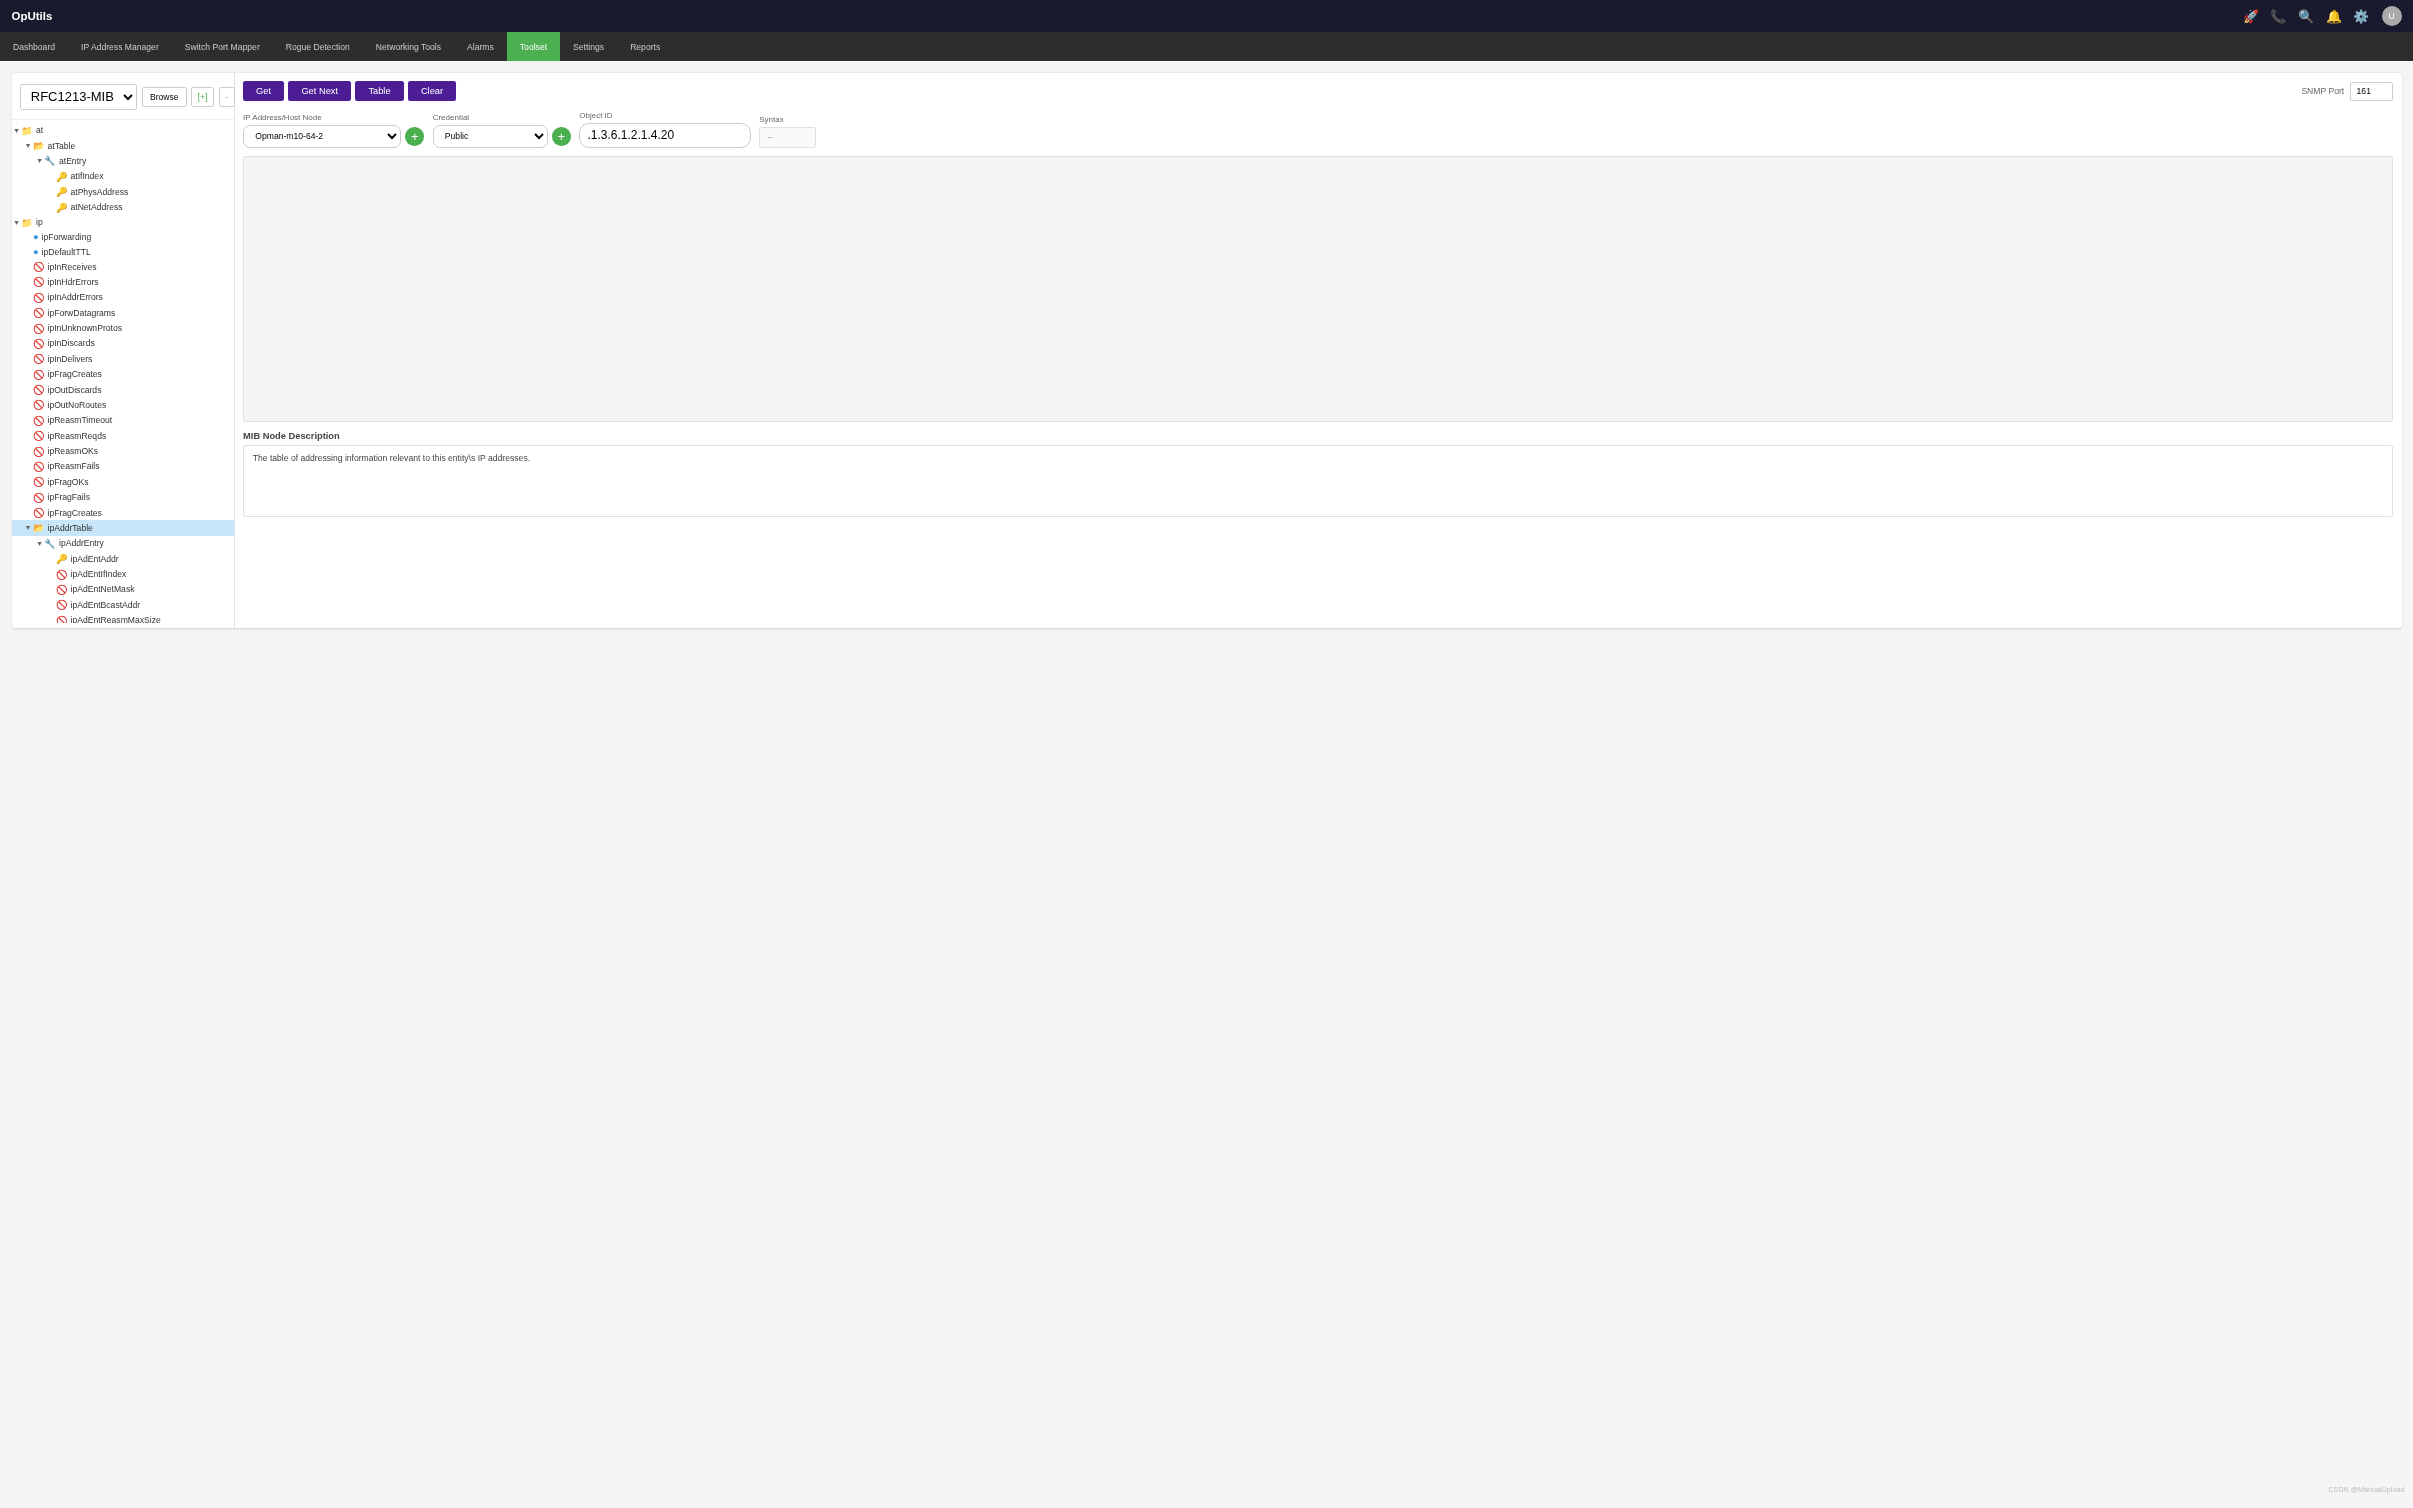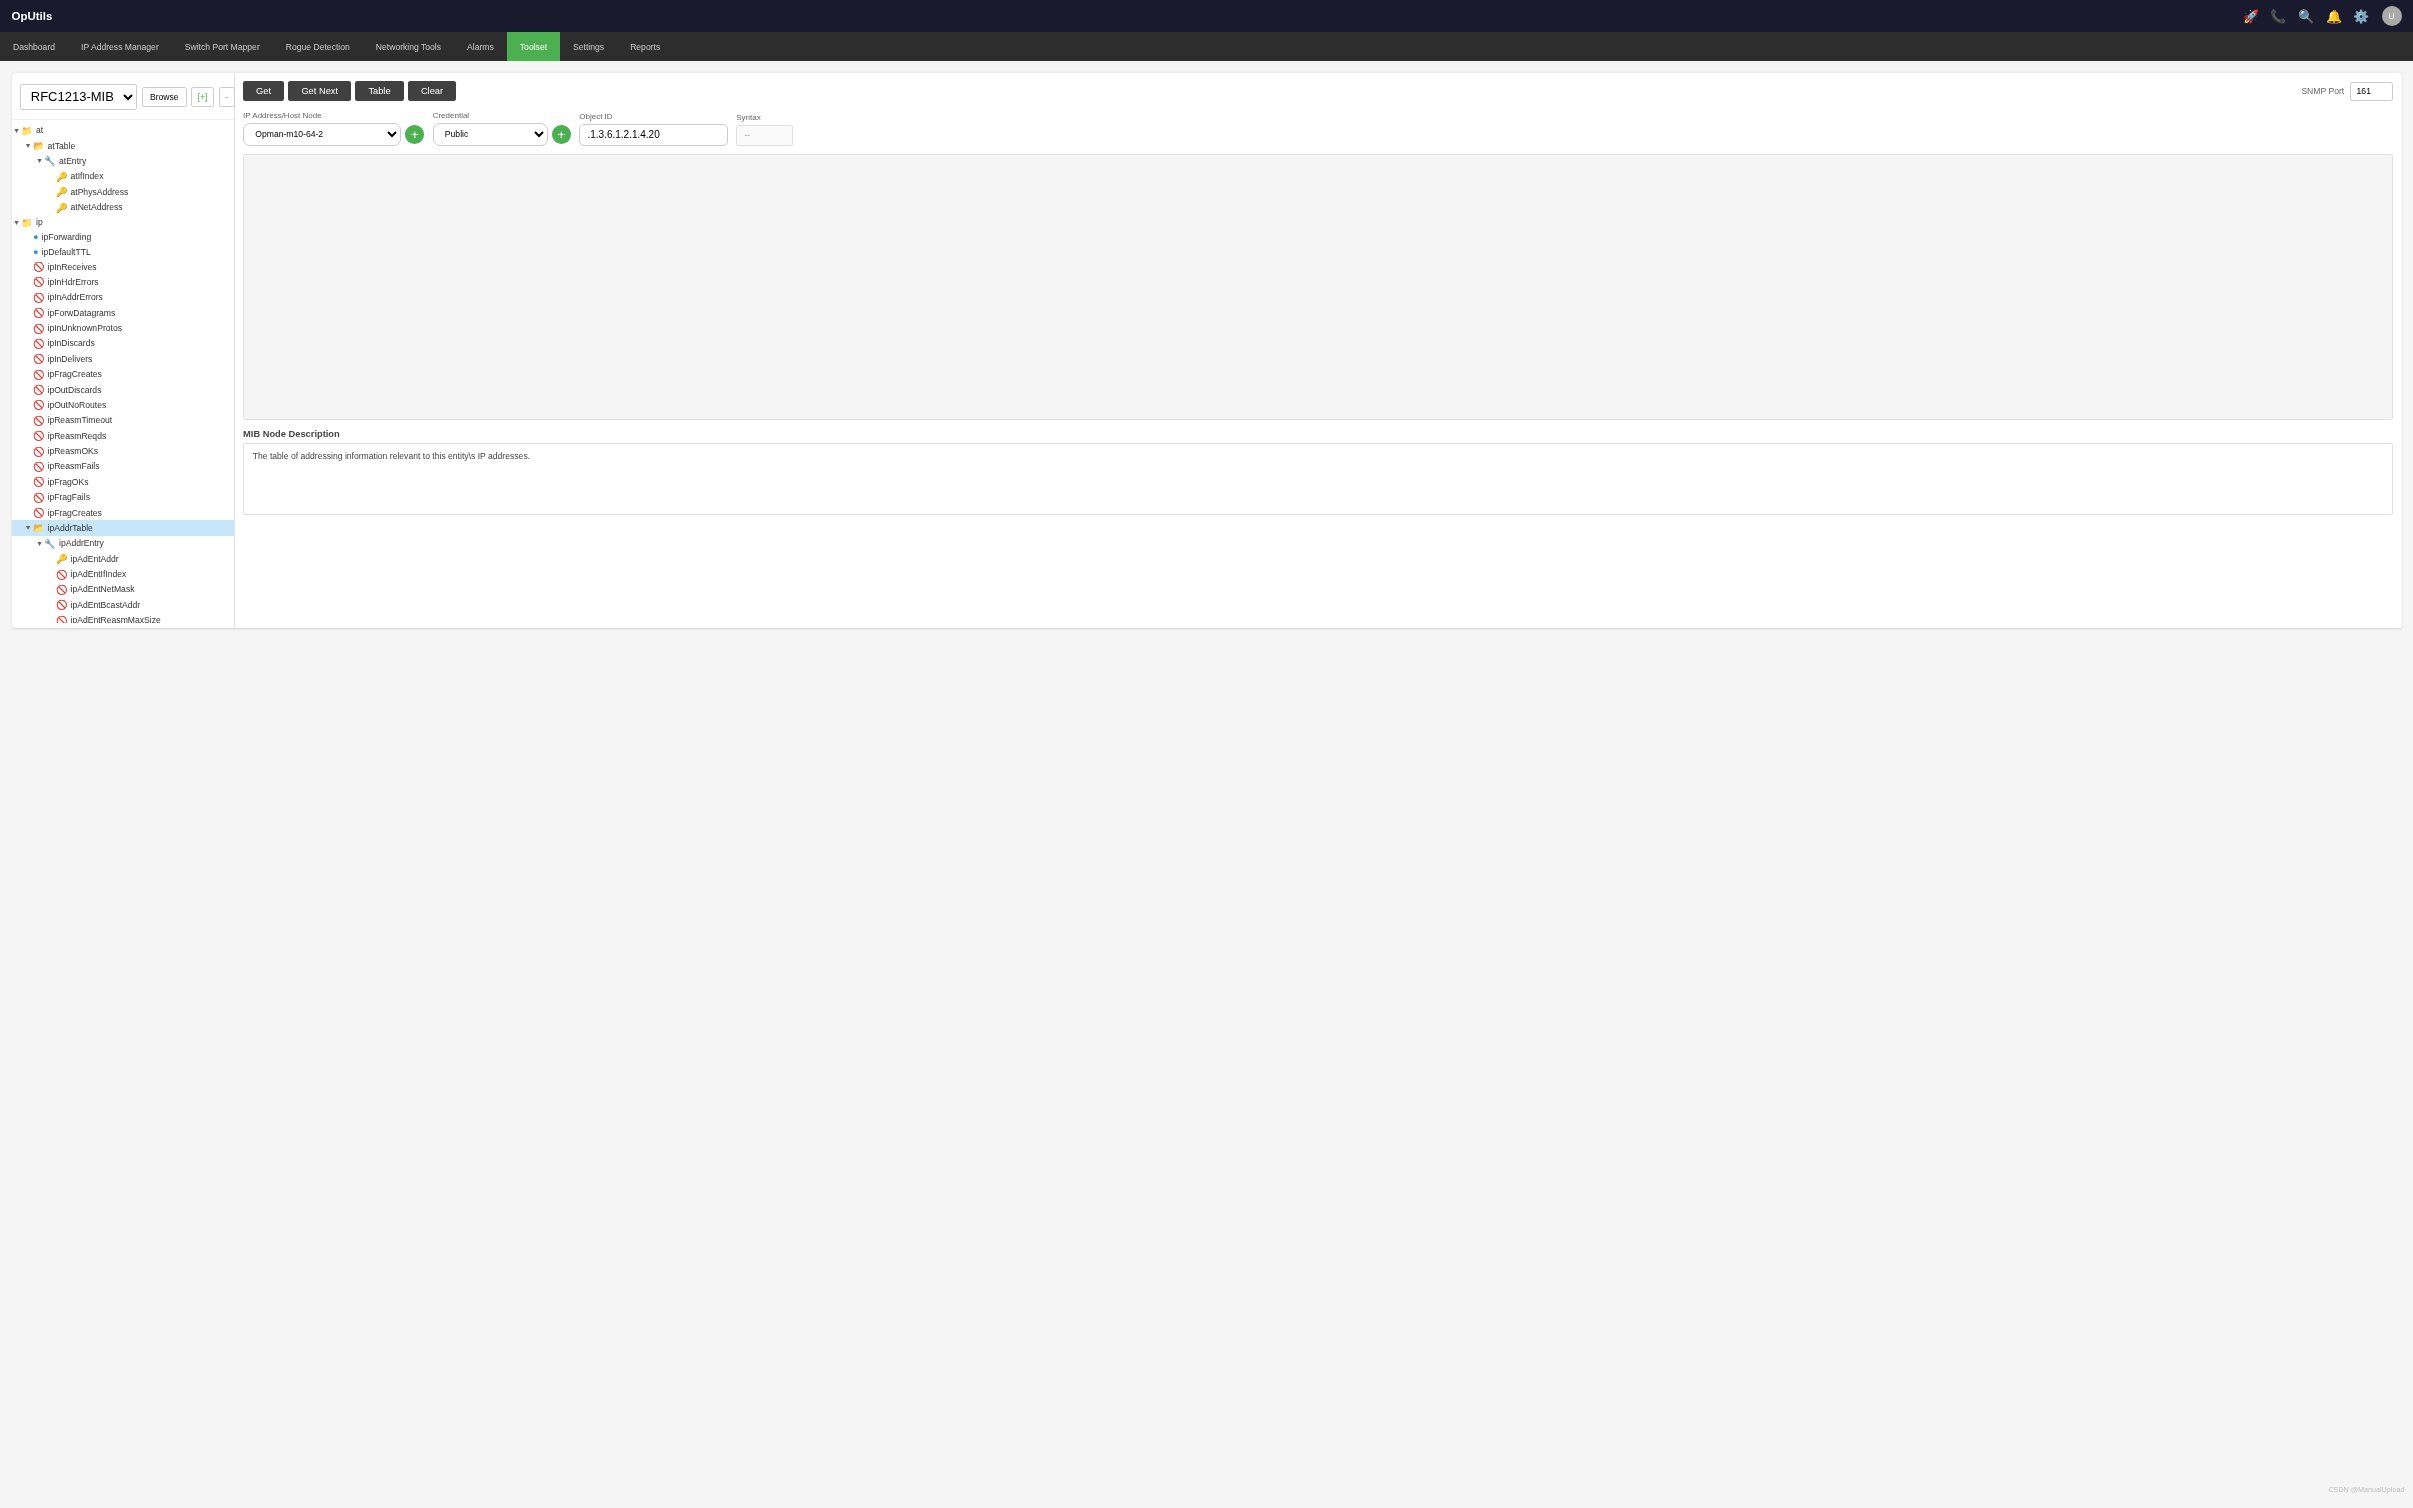--- a/index.html
+++ b/index.html
@@ -43,31 +43,31 @@
     .tree-indent { display: inline-block; width: 11.5px; flex-shrink: 0; }
     .tree-toggle { display: inline-block; width: 10px; flex-shrink: 0; text-align: center; color: #666; font-size: 7.2px; }
     .tree-icon { margin-right: 2.9px; font-size: 9.3px; flex-shrink: 0; }
     .tree-label { color: #333; }
 
     
     .right-panel { flex: 1; padding: 8.6px; }
 
     
     .toolbar { display: flex; align-items: center; gap: 4.3px; margin-bottom: 10px; }
-    .btn-green { background: #404040; color: #fff; border: none; border-radius: 2.2px; padding: 5px 13px; font-size: 9.3px; cursor: pointer; font-weight: 500; }
+    .btn-green { background: #4c1d95; color: #fff; border: none; border-radius: 2.2px; padding: 5px 13px; font-size: 9.3px; cursor: pointer; font-weight: 500; }
     .snmp-port { margin-left: auto; display: flex; align-items: center; gap: 5.7px; }
     .snmp-port label { font-size: 8.6px; color: #666; }
     .snmp-port input { width: 43px; padding: 3.6px 5.7px; border: 0.7px solid #ccc; border-radius: 2.2px; font-size: 8.6px; }
 
     
     .fields-row { display: flex; gap: 8.6px; margin-bottom: 8.6px; align-items: flex-end; }
     .field-group { display: flex; flex-direction: column; gap: 2.9px; }
     .field-label { font-size: 8px; color: #666; }
     .field-input-row { display: flex; align-items: center; gap: 4.3px; }
-    .field-input { padding: 4.3px 7.2px; border: 0.7px solid #ccc; border-radius: 5px; font-size: 10px; background: #fff; }
+    .field-input { padding: 4.3px 7.2px; border: 0.7px solid #ccc; border-radius: 10px; font-size: 12px; background: #fff; }
     .field-select { padding: 4.3px 7.2px; border: 0.7px solid #ccc; border-radius: 7px; font-size: 8.6px; background: #fff; min-width: 115px; }
     .field-wide { min-width: 158px; }
     .btn-circle-add { width: 18.7px; height: 18.7px; background: #4caf50; border: none; border-radius: 50%; color: #fff; font-size: 13px; cursor: pointer; display: flex; align-items: center; justify-content: center; line-height: 1; }
     .field-object-id { min-width: 129px; }
     .field-syntax { min-width: 57px; color: #999; font-size: 8.6px; padding: 4.3px 7.2px; border: 0.7px solid #e0e0e0; border-radius: 2.2px; background: #fafafa; }
 
     
     .result-area { background: #f5f5f5; border: 0.7px solid #e0e0e0; border-radius: 2.2px; min-height: 266px; margin-bottom: 8.6px; }
 
     

